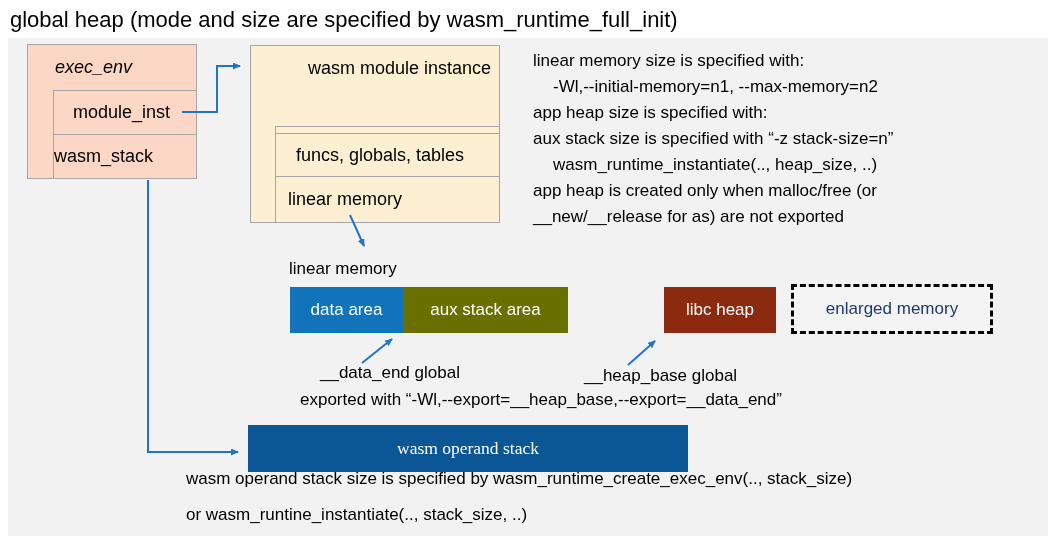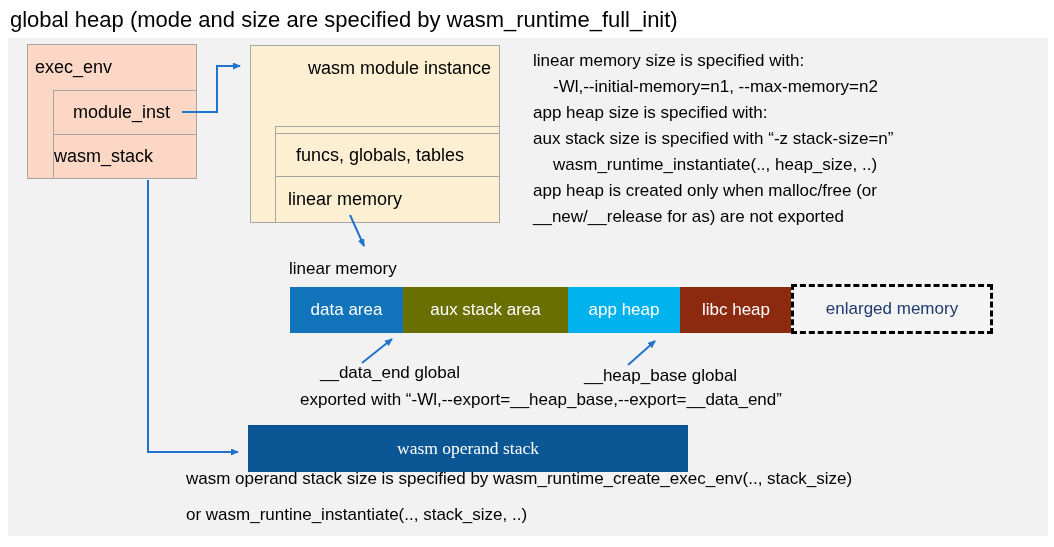--- a/index.html
+++ b/index.html
@@ -18,21 +18,21 @@
   .struct-header{display:flex;align-items:center;font-size:18px;}
   .struct-row{position:absolute;border:1px solid #a6a6a6;box-sizing:border-box;
     display:flex;align-items:center;font-size:18px;}
 
   
   .seg{display:flex;align-items:center;justify-content:center;
     color:#fff;font-size:17px;box-sizing:border-box;top:287px;height:46px;white-space:nowrap;}
   #seg-data{left:290px;width:113px;background:#1173b9;}
   #seg-aux{left:403px;width:165px;background:#6a7000;}
   #seg-appheap{left:568px;width:112px;background:#00b2ee;}
-  #seg-libcheap{left:680px;width:112px;background:#8c2a0f;}
+  #seg-libcheap{left:664px;width:112px;background:#8c2a0f;}
   #seg-enlarged{left:791px;width:202px;top:284px;height:50px;background:#f4f4f4;
     border:3px dashed #000;color:#1e3a6e;}
 
   .note-line{height:26px;font-size:17px;white-space:nowrap;}
   .note-indent{padding-left:20px;}
   .lbl{font-size:17px;white-space:nowrap;}
 
   #operand-bar{left:248px;top:425px;width:440px;height:47px;background:#0b5796;
     display:flex;align-items:center;justify-content:center;color:#fff;font-size:17.5px;font-family:Liberation Serif, serif;}
 
@@ -41,21 +41,21 @@
 </head>
 <body>
 
 <div id="canvas">
 
   <div class="abs" id="title">global heap (mode and size are specified by wasm_runtime_full_init)</div>
 
   <div class="abs" id="panel"></div>
 
   <div class="abs struct peach" style="left:27px;top:44px;width:170px;height:135px;">
-    <div class="struct-header" style="height:45px;padding-left:7px;">exec_env</div>
+    <div class="struct-header" style="height:45px;padding-left:27px;font-style:italic;">exec_env</div>
   </div>
   <div class="abs struct-row peach" style="left:53px;top:90px;width:144px;height:45px;padding-left:19px;">module_inst</div>
   <div class="abs struct-row peach" style="left:53px;top:134px;width:144px;height:45px;">wasm_stack</div>
 
   <div class="abs struct cream" style="left:250px;top:45px;width:250px;height:178px;">
     <div class="struct-header" style="height:45px;padding-left:10px;margin-left:47px;">wasm module instance</div>
   </div>
   <div class="abs struct-row cream" style="left:275px;top:90px;width:225px;height:44px;padding-left:0;margin-top:36px;">wasm module</div>
   <div class="abs struct-row cream" style="left:275px;top:133px;width:225px;height:44px;padding-left:20px;">funcs, globals, tables</div>
   <div class="abs struct-row cream" style="left:275px;top:176px;width:225px;height:47px;padding-left:12px;">linear memory</div>
@@ -67,21 +67,20 @@
     <div class="note-line">aux stack size is specified with “-z stack-size=n”</div>
     <div class="note-line note-indent">wasm_runtime_instantiate(.., heap_size, ..)</div>
     <div class="note-line">app heap is created only when malloc/free (or</div>
     <div class="note-line">__new/__release for as) are not exported</div>
   </div>
 
   <div class="abs lbl" style="left:289px;top:259px;">linear memory</div>
 
   <div class="abs seg" id="seg-data">data area</div>
   <div class="abs seg" id="seg-aux">aux stack area</div>
-  <div class="abs seg" id="seg-appheap">app heap</div>
   <div class="abs seg" id="seg-libcheap">libc heap</div>
   <div class="abs seg" id="seg-enlarged">enlarged memory</div>
 
   <div class="abs lbl" style="left:320px;top:363px;">__data_end global</div>
   <div class="abs lbl" style="left:584px;top:366px;">__heap_base global</div>
   <div class="abs lbl" style="left:300px;top:390px;">exported with “-Wl,--export=__heap_base,--export=__data_end”</div>
 
   <div class="abs" id="operand-bar">wasm operand stack</div>
 
   <div class="abs lbl" style="left:186px;top:469px;">wasm operand stack size is specified by wasm_runtime_create_exec_env(.., stack_size)</div>

